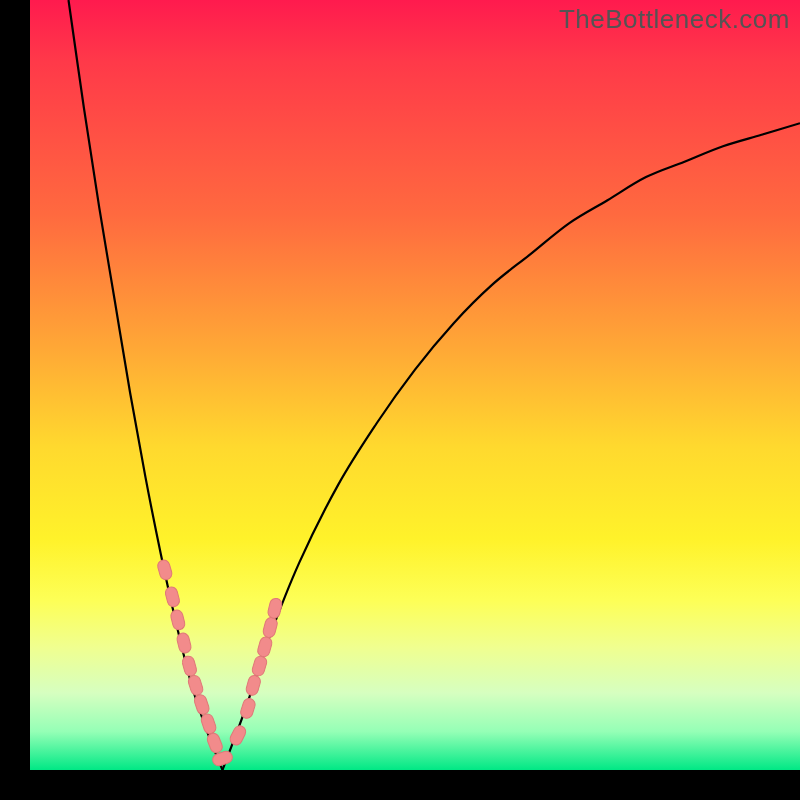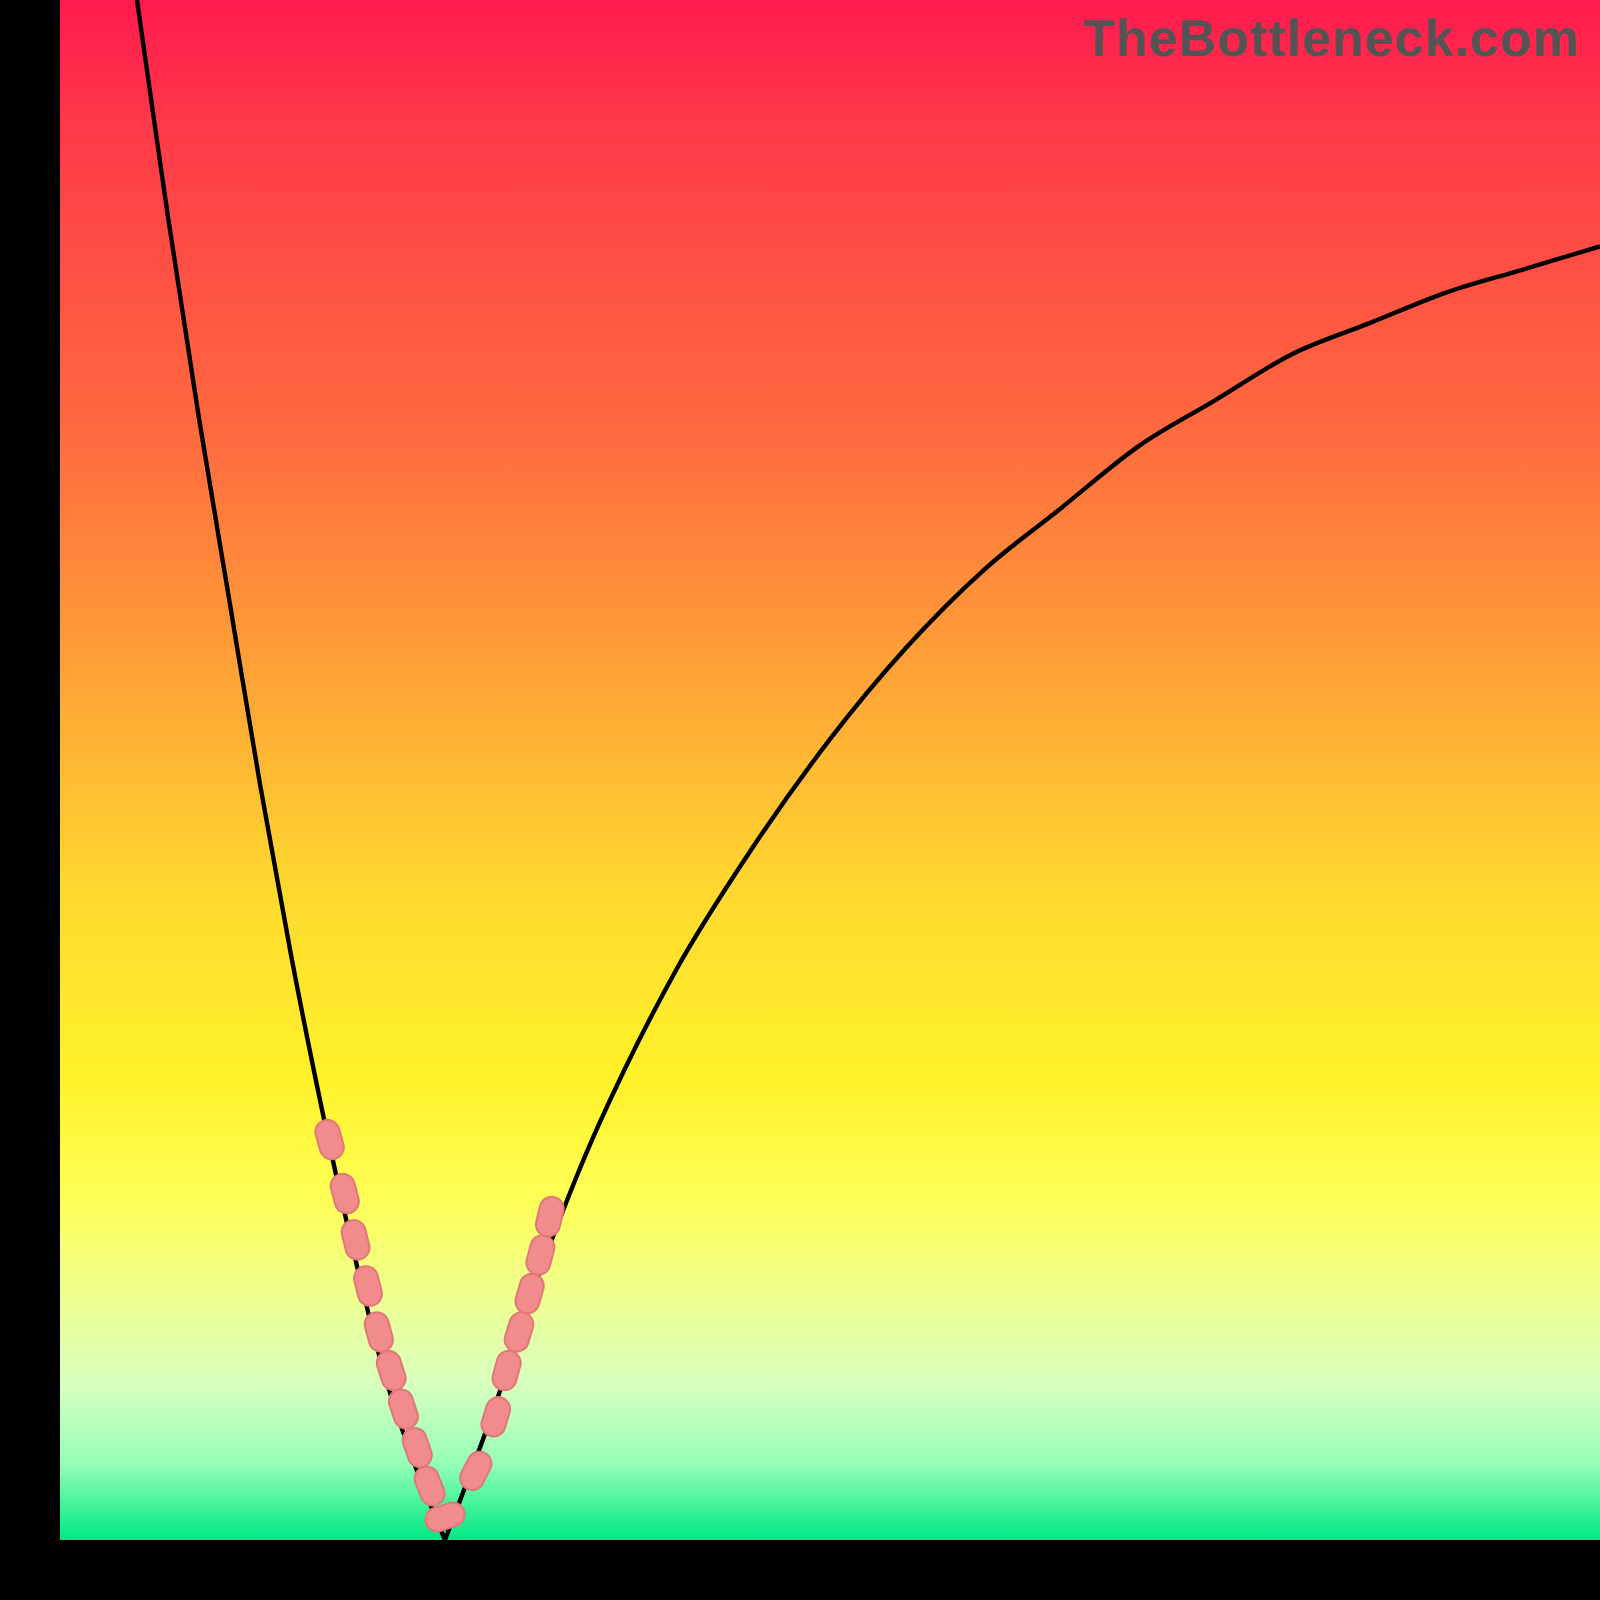--- a/index.html
+++ b/index.html
@@ -30,21 +30,21 @@
       #95ffb6 95%,
       #00e885 100%
     );
   }
   .watermark {
     position: absolute;
     top: 4px;
     right: 10px;
     color: #545454;
     font-size: 26px;
-    font-weight: 700;
+    font-weight: 400;
     letter-spacing: 0.5px;
     z-index: 50;
   }
   svg.curve {
     position: absolute;
     left: 0;
     top: 0;
     width: 770px;
     height: 770px;
   }

